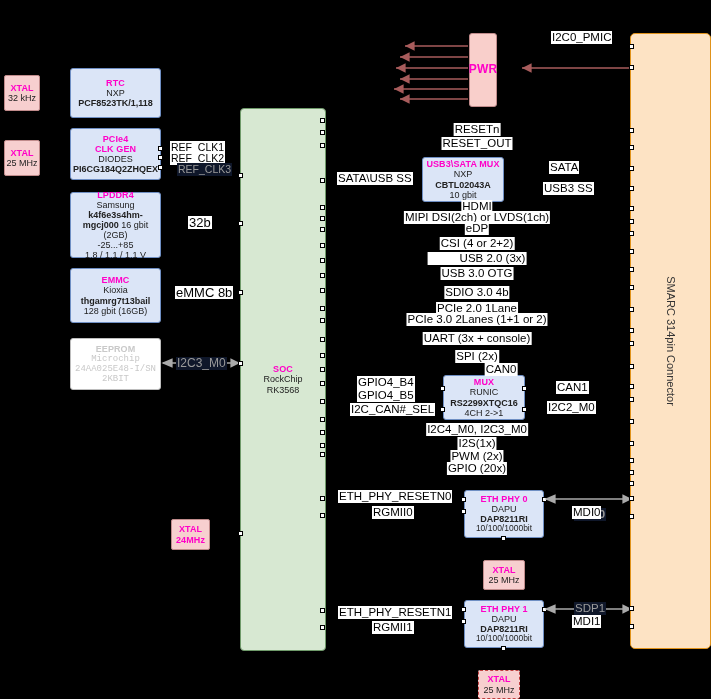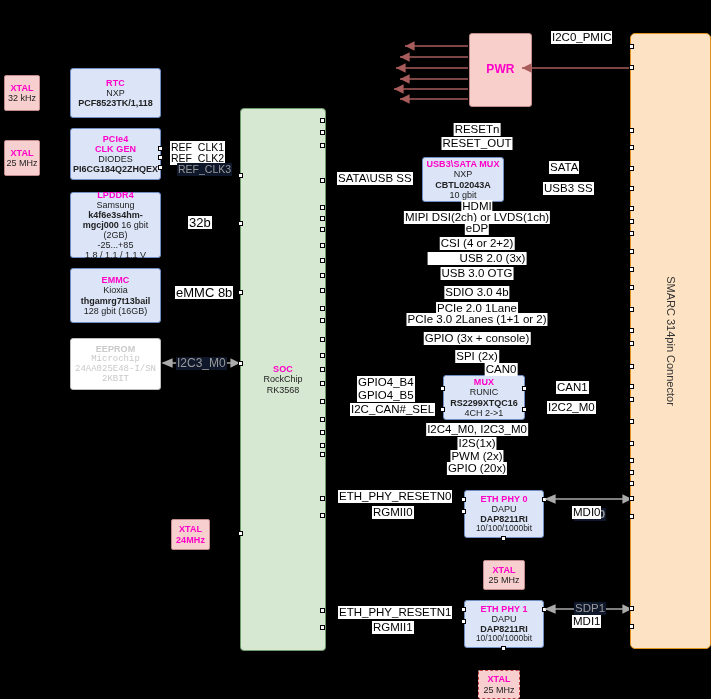--- a/index.html
+++ b/index.html
@@ -97,21 +97,21 @@
     <div class="t2">128 gbit (16GB)</div>
   </div>
 
   <div class="blk grey" style="left:70px;top:338px;width:91px;height:52px;">
     <div class="t1">EEPROM</div>
     <div class="t2">Microchip</div>
     <div class="t2">24AA025E48-I/SN</div>
     <div class="t2">2KBIT</div>
   </div>
 
-  <div class="blk pwr" style="left:469px;top:33px;width:63px;height:74px;">
+  <div class="blk pwr" style="left:469px;top:33px;width:28px;height:74px;">
     <div class="t1" style="font-size:12px;">PWR</div>
   </div>
 
   <div class="blk blue" style="left:422px;top:157px;width:82px;height:45px;">
     <div class="t1">USB3\SATA MUX</div>
     <div class="t2">NXP</div>
     <div class="t3">CBTL02043A</div>
     <div class="t2">10 gbit</div>
   </div>
 
@@ -278,21 +278,21 @@
 
   <div class="lbl c" style="left:477px;top:200px;">HDMI</div>
   <div class="lbl c" style="left:477px;top:211px;">MIPI DSI(2ch) or LVDS(1ch)</div>
   <div class="lbl c" style="left:477px;top:222px;">eDP</div>
   <div class="lbl c" style="left:477px;top:237px;">CSI (4 or 2+2)</div>
   <div class="lbl c" style="left:477px;top:252px;padding-left:32px;">USB 2.0 (3x)</div>
   <div class="lbl c" style="left:477px;top:267px;">USB 3.0 OTG</div>
   <div class="lbl c" style="left:477px;top:286px;">SDIO 3.0 4b</div>
   <div class="lbl c" style="left:477px;top:302px;">PCIe 2.0 1Lane</div>
   <div class="lbl c" style="left:477px;top:313px;">PCIe 3.0 2Lanes (1+1 or 2)</div>
-  <div class="lbl c" style="left:477px;top:332px;">GPIO (3x + console)</div>
+  <div class="lbl c" style="left:477px;top:332px;">UART (3x + console)</div>
   <div class="lbl c" style="left:477px;top:350px;">SPI (2x)</div>
   <div class="lbl c" style="left:461px;top:363px;margin-left:40px;">CAN0</div>
 
   <div class="lbl" style="left:357px;top:376px;">GPIO4_B4</div>
   <div class="lbl" style="left:357px;top:389px;">GPIO4_B5</div>
   <div class="lbl" style="left:350px;top:403px;">I2C_CAN#_SEL</div>
 
   <div class="lbl" style="left:556px;top:381px;">CAN1</div>
   <div class="lbl" style="left:547px;top:401px;">I2C2_M0</div>
 

